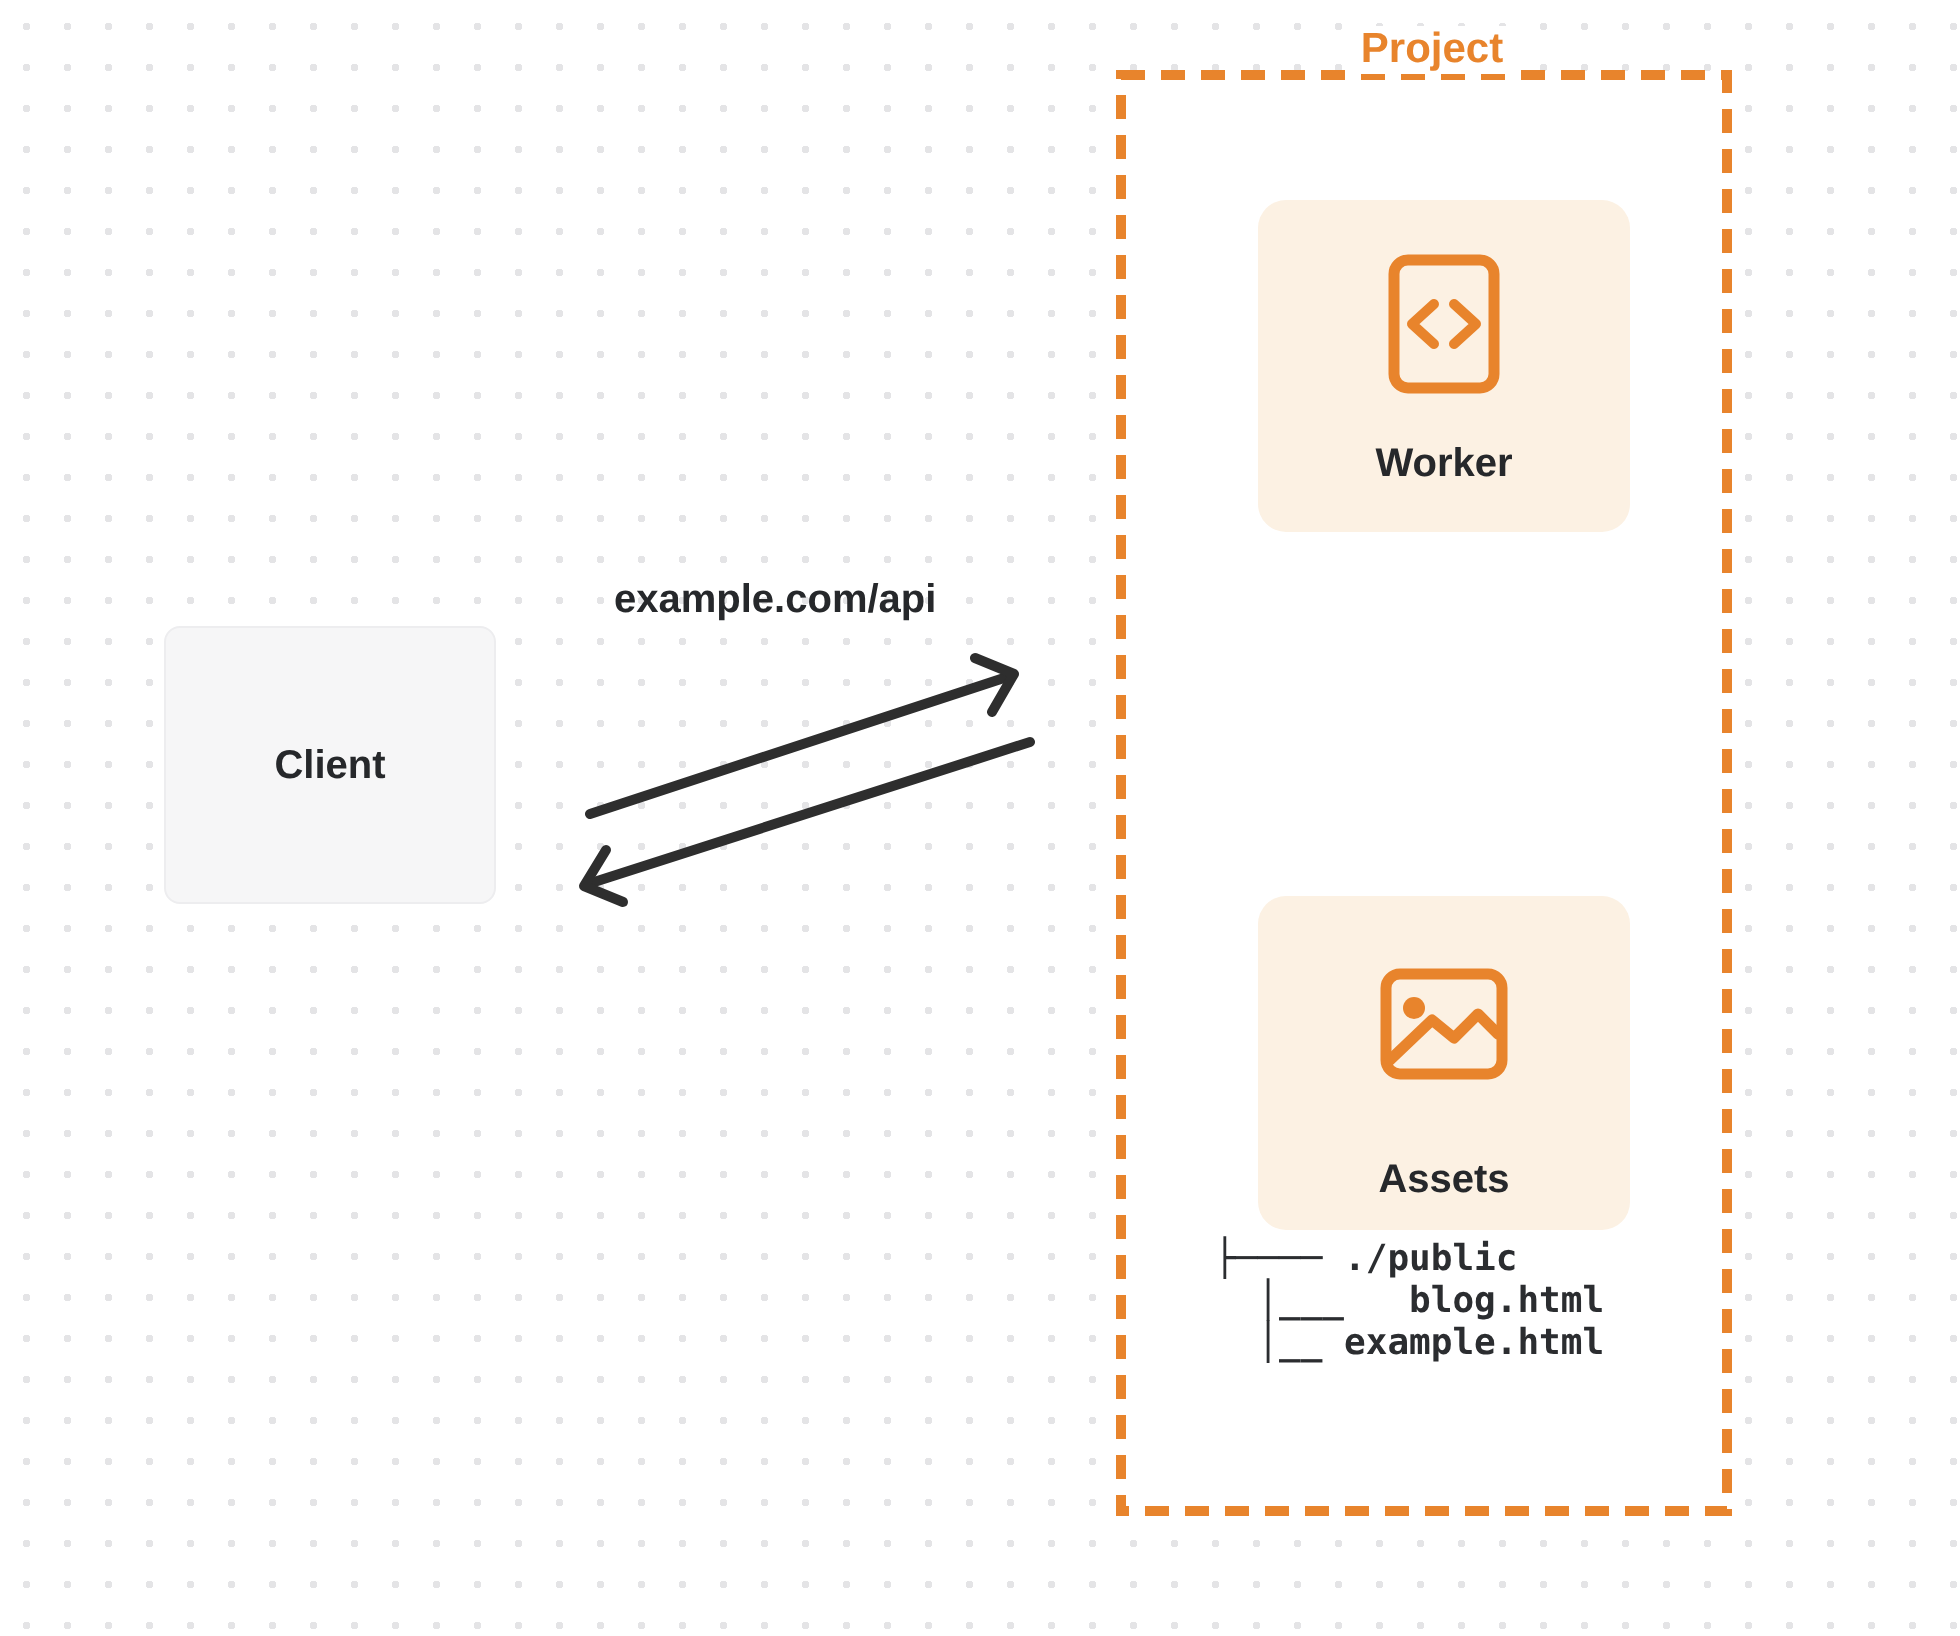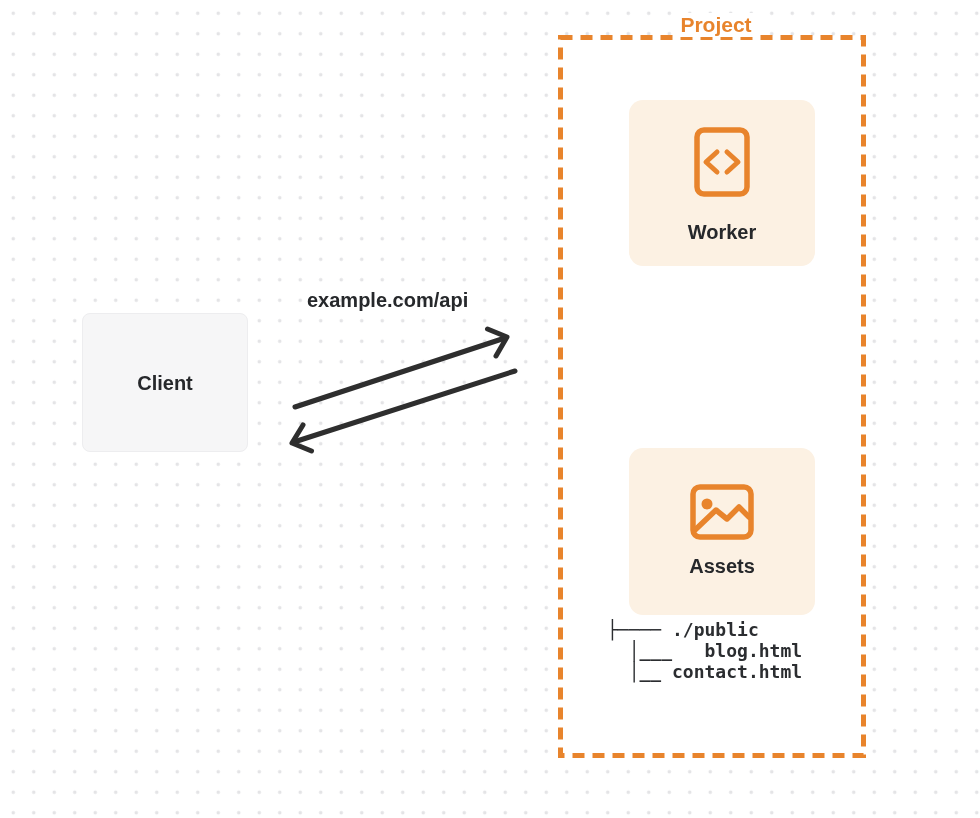--- a/index.html
+++ b/index.html
@@ -90,21 +90,21 @@
     height: 166px;
     padding-top: 27px;
     gap: 25px;
   }
   .assets-node {
     left: 629px;
     top: 448px;
     width: 186px;
     height: 167px;
     padding-top: 36px;
-    gap: 16px;
+    gap: 40px;
   }
   .orange-icon { color: var(--color-orange); display: block; }
   .request-label {
     position: absolute;
     left: 307px;
     top: 289px;
     color: var(--color-ink);
     font-size: 20px;
     font-weight: 700;
     white-space: nowrap;
@@ -160,15 +160,15 @@
 
   <div class="node panel assets-node">
     <svg class="orange-icon" viewBox="0 0 64 56" width="64" height="56">
       <rect x="3" y="3" width="58" height="50" rx="7" fill="none" stroke="currentColor" stroke-width="5.5"></rect>
       <circle cx="17" cy="20" r="5.5" fill="currentColor" stroke="none"></circle>
       <polyline points="5,46 26,26 37,35 49,23 59,33" fill="none" stroke="currentColor" stroke-width="5.5" stroke-linecap="round" stroke-linejoin="round"></polyline>
     </svg>
     <span class="node-label">Assets</span>
   </div>
 
-  <div class="file-tree"><div>├──── ./public</div><div>  │___   blog.html</div><div>  │__ contact.html</div></div>
+  <div class="file-tree"><div>├──── ./public</div><div>  │___   blog.html</div><div>  │__ example.html</div></div>
 
 </div>
 
 </body></html>

